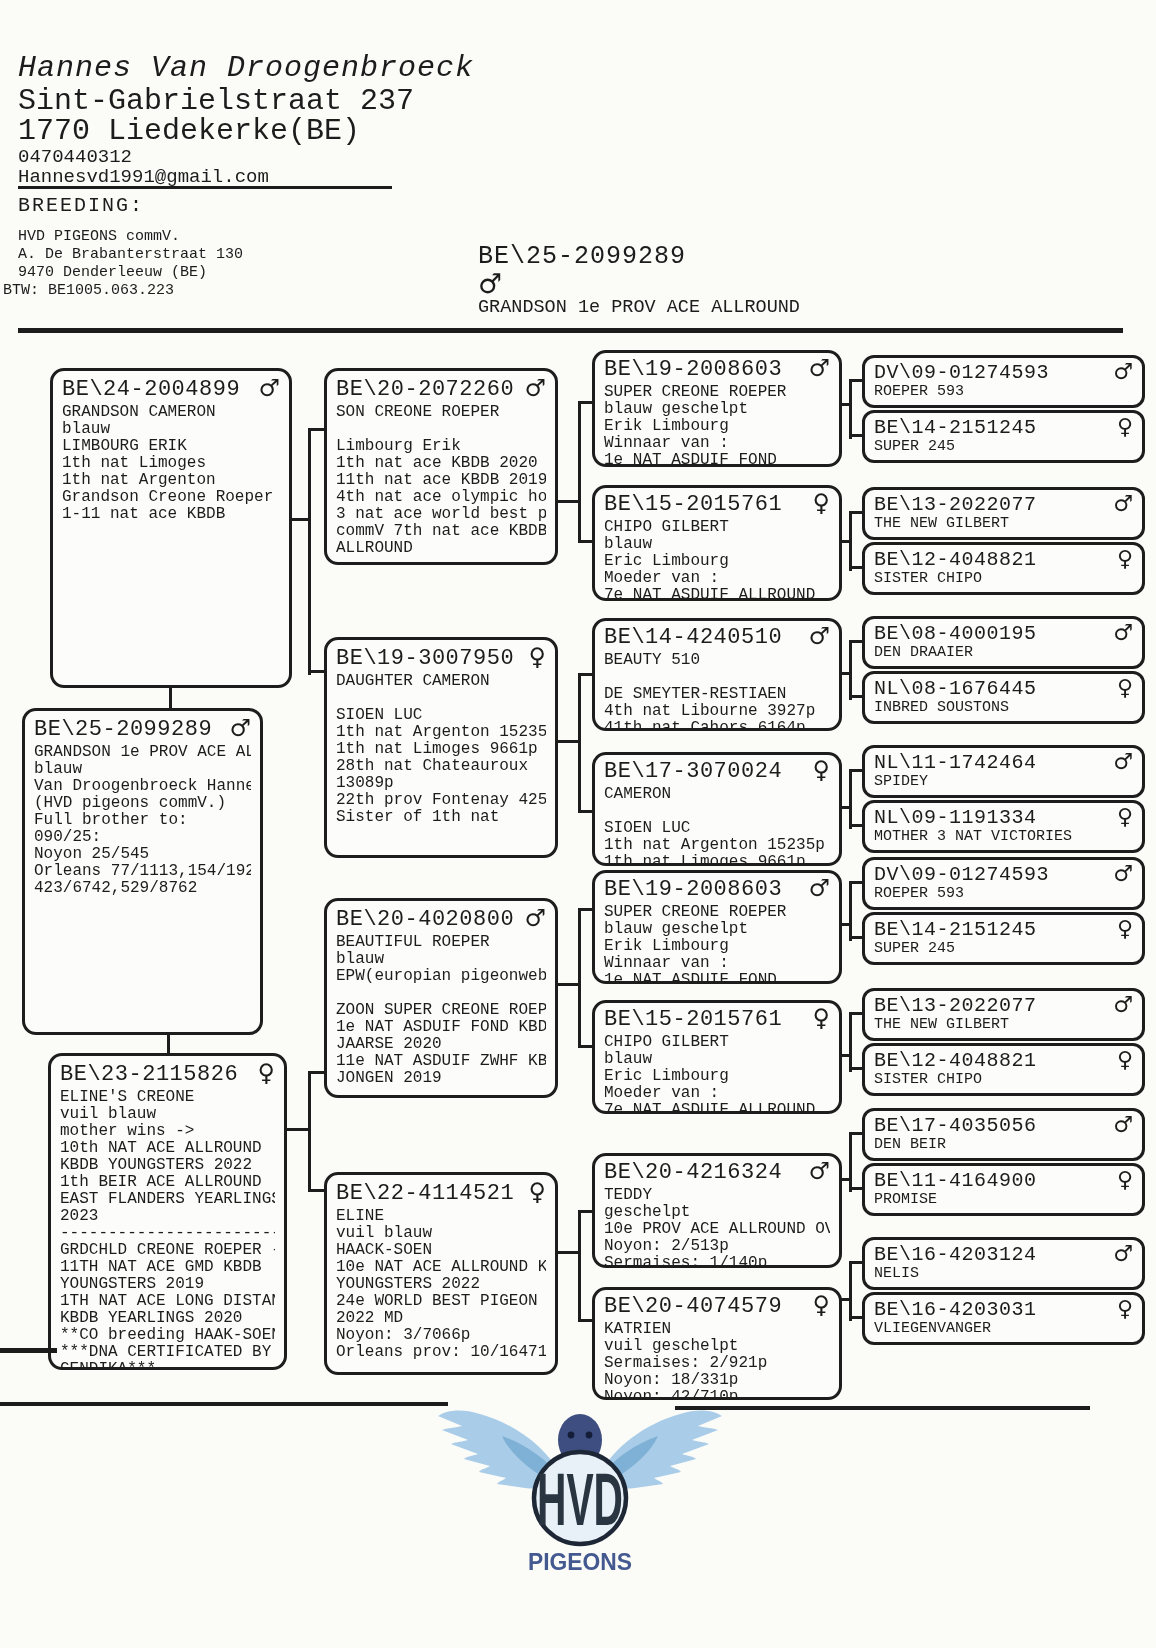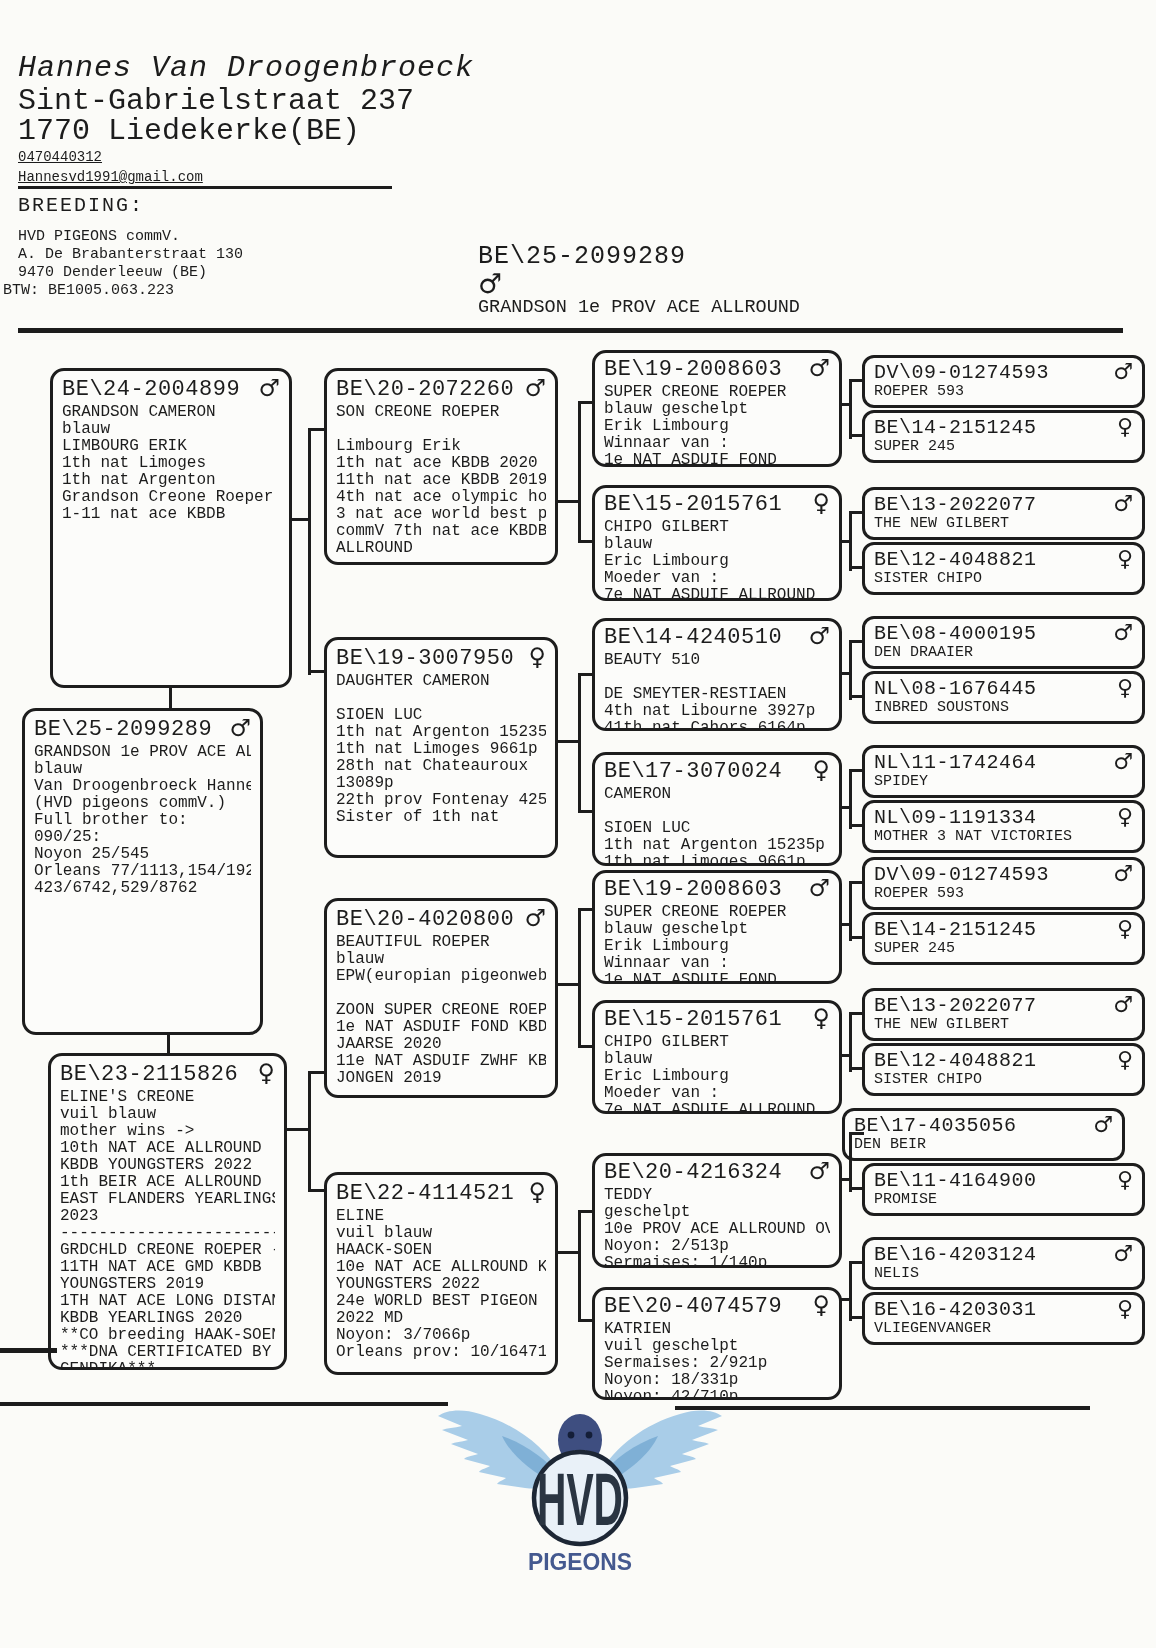--- a/index.html
+++ b/index.html
@@ -6,21 +6,21 @@
   body{
     width:1156px;height:1648px;position:relative;
     background:#fbfbf8;color:#1c1c1c;
     font-family:"Liberation Mono","DejaVu Sans Mono",monospace;
     overflow:hidden;
   }
   .abs{position:absolute;}
   
   .owner-name{font-size:30px;line-height:32px;letter-spacing:1px;white-space:pre;}
   .owner-addr{font-size:30px;line-height:31px;white-space:pre;}
-  .owner-contact{font-size:14px;line-height:21px;white-space:pre;text-decoration:underline;}
+  .owner-contact{font-size:19px;line-height:21px;white-space:pre;}
   .breeding{font-size:20px;letter-spacing:2px;}
   .company{font-size:15px;line-height:17.5px;white-space:pre;}
   .rule{position:absolute;background:#1c1c1c;}
   
   .t-ring{font-size:25px;letter-spacing:1px;white-space:pre;}
   .t-sex{font-size:27px;font-weight:700;font-family:"DejaVu Sans",sans-serif;line-height:26px;}
   .t-note{font-size:18.5px;white-space:pre;}
   
   .pbox{
     position:absolute;border:3px solid #1d1d1d;border-radius:14px;
@@ -382,21 +382,21 @@
     </div>
   <div class="sname">THE NEW GILBERT</div>
 </div>
 <div class="sbox" style="left:862px;top:1043px;">
   <div class="phead">
       <span class="ring sring">BE\12-4048821</span>
       <span class="sex ssex">♀</span>
     </div>
   <div class="sname">SISTER CHIPO</div>
 </div>
-<div class="sbox" style="left:842px;top:1108px;">
+<div class="sbox" style="left:862px;top:1108px;">
   <div class="phead">
       <span class="ring sring">BE\17-4035056</span>
       <span class="sex ssex">♂</span>
     </div>
   <div class="sname">DEN BEIR</div>
 </div>
 <div class="sbox" style="left:862px;top:1163px;">
   <div class="phead">
       <span class="ring sring">BE\11-4164900</span>
       <span class="sex ssex">♀</span>

